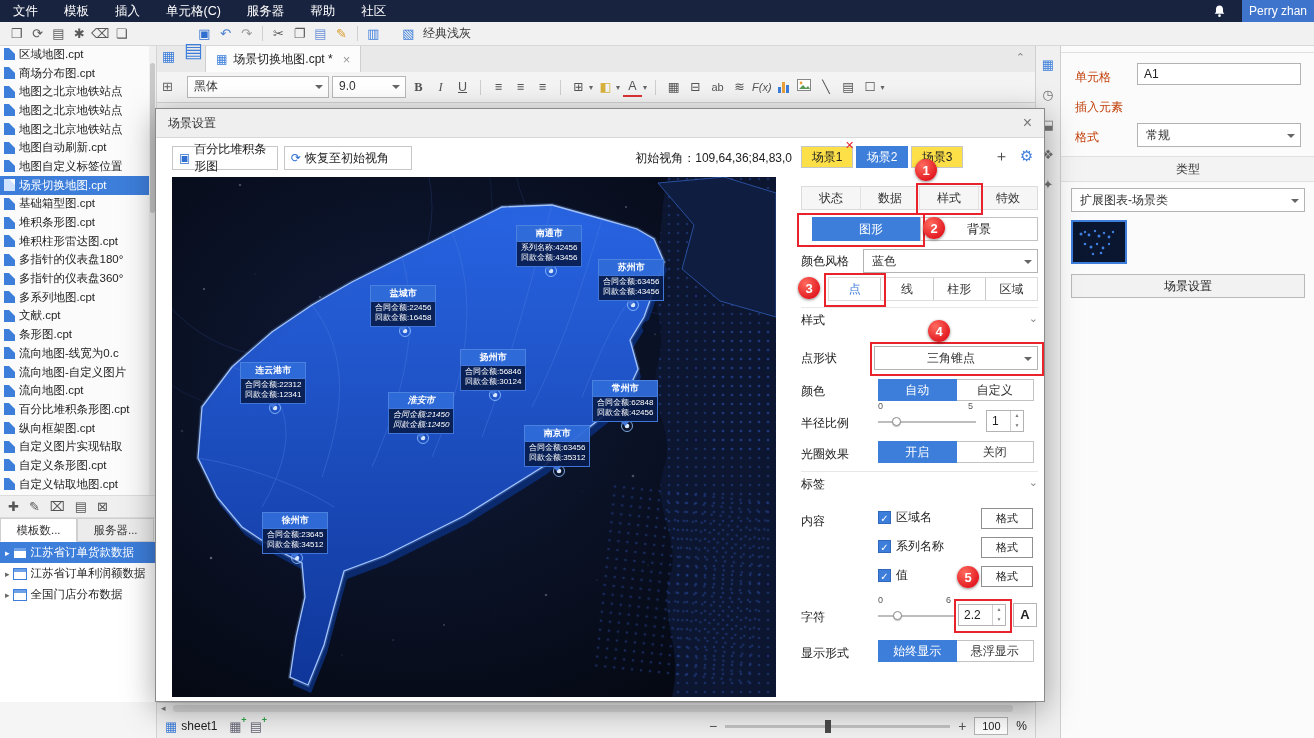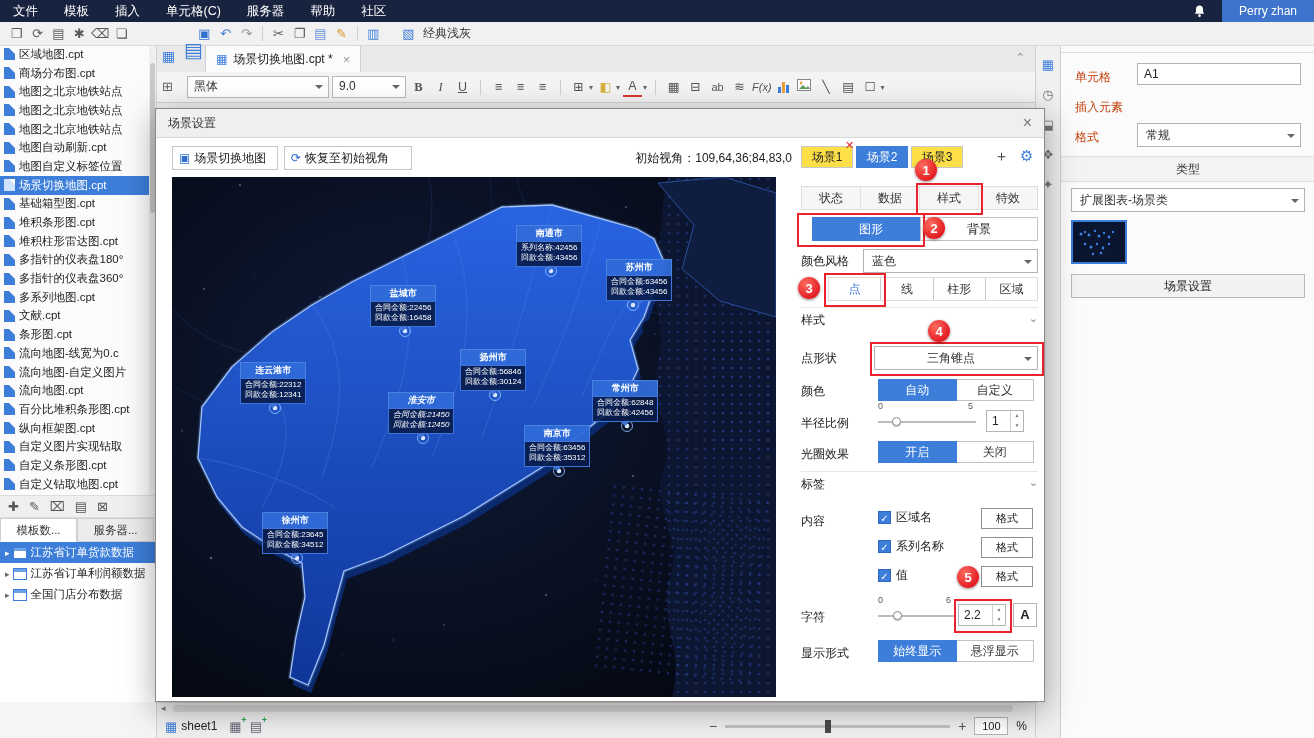--- a/index.html
+++ b/index.html
@@ -5,21 +5,21 @@
 html,body{margin:0;padding:0}
 body{width:1314px;height:738px;overflow:hidden;background:#ececec;font-family:"Liberation Sans","DejaVu Sans",sans-serif;font-size:12px;color:#222;position:relative}
 #app{position:absolute;left:0;top:0;width:1314px;height:738px;overflow:hidden}
 .r{position:absolute}
 
 .menubar{left:0;top:0;width:1314px;height:22px;background:#18233f;display:flex;align-items:center;z-index:5}
 .menu-items{display:flex;height:22px}
 .menu-item{padding:0 13px;line-height:22px;color:#fff;font-size:12.5px;cursor:default}
 .menu-right{margin-left:auto;display:flex;align-items:center;height:22px}
 .bell{margin-right:16px;display:flex;align-items:center}
-.user-badge{height:22px;display:flex;align-items:center;padding:0 17px;background:#3f74cd;color:#fff;font-size:12px}
+.user-badge{height:22px;display:flex;align-items:center;padding:0 7px;background:#3f74cd;color:#fff;font-size:12px}
 
 .toolbar{left:0;top:22px;width:1314px;height:24px;background:#f1f1f1;border-bottom:1px solid #d8d8d8;display:flex;align-items:center;padding-left:6px;box-sizing:border-box;z-index:4}
 .tico{width:21px;text-align:center;font-size:13px;color:#5a5a5a;line-height:22px}
 .tdiv{width:1px;height:15px;background:#cfcfcf;margin:0 5px}
 .theme-chip{display:flex;align-items:center;gap:4px;margin-left:14px;color:#333;font-size:12px}
 
 .tabbar{left:157px;top:45px;width:878px;height:27px;background:#e9e9e9;border-bottom:1px solid #cfcfcf}
 .doc-tab{position:absolute;left:48px;top:0;height:26px;background:#fcfcfc;border:1px solid #cfcfcf;border-bottom:none;display:flex;align-items:center;gap:6px;padding:0 10px;font-size:12px}
 .tab-close{color:#999;font-size:13px;margin-left:4px}
 .fmtbar{left:157px;top:72px;width:878px;height:31px;background:#f4f4f4;border-bottom:1px solid #d0d0d0;display:flex;align-items:center;gap:3px;padding-left:30px;box-sizing:border-box}
@@ -423,21 +423,21 @@
   </div>
 
   <div class="dialog r">
     <div class="dtitle">
       <span>场景设置</span>
       <span class="dclose">×</span>
     </div>
 
     <div class="hbtn r" style="left:16px;top:37px;width:106px">
       <span class="bic">▣</span>
-      <span>场景切换地图</span>
+      <span>百分比堆积条形图</span>
     </div>
     <div class="hbtn r" style="left:128px;top:37px;width:128px">
       <span class="bic">⟳</span>
       <span>恢复至初始视角</span>
     </div>
     <div class="iview r" style="left:408px;top:37px;width:228px">初始视角：109,64,36;84,83,0</div>
     <div class="scene-tab r" style="left:645px;top:37px;width:52px">场景1</div>
     <div class="scene-tab on r" style="left:700px;top:37px;width:52px">场景2</div>
     <div class="scene-tab r" style="left:755px;top:37px;width:52px">场景3</div>
     <span class="scene-del r" style="left:689px;top:30px">✕</span>
@@ -561,21 +561,21 @@
               <div>回款金额:43456</div>
             </div>
           </div>
           <div class="city-label" style="left: 198px; top: 108px;">
             <div class="city-name">盐城市</div>
             <div class="city-body">
               <div>合同金额:22456</div>
               <div>回款金额:16458</div>
             </div>
           </div>
-          <div class="city-label" style="left: 426px; top: 82px; margin-left: 8px;">
+          <div class="city-label" style="left: 426px; top: 82px;">
             <div class="city-name">苏州市</div>
             <div class="city-body">
               <div>合同金额:63456</div>
               <div>回款金额:43456</div>
             </div>
           </div>
           <div class="city-label" style="left: 68px; top: 185px;">
             <div class="city-name">连云港市</div>
             <div class="city-body">
               <div>合同金额:22312</div>

